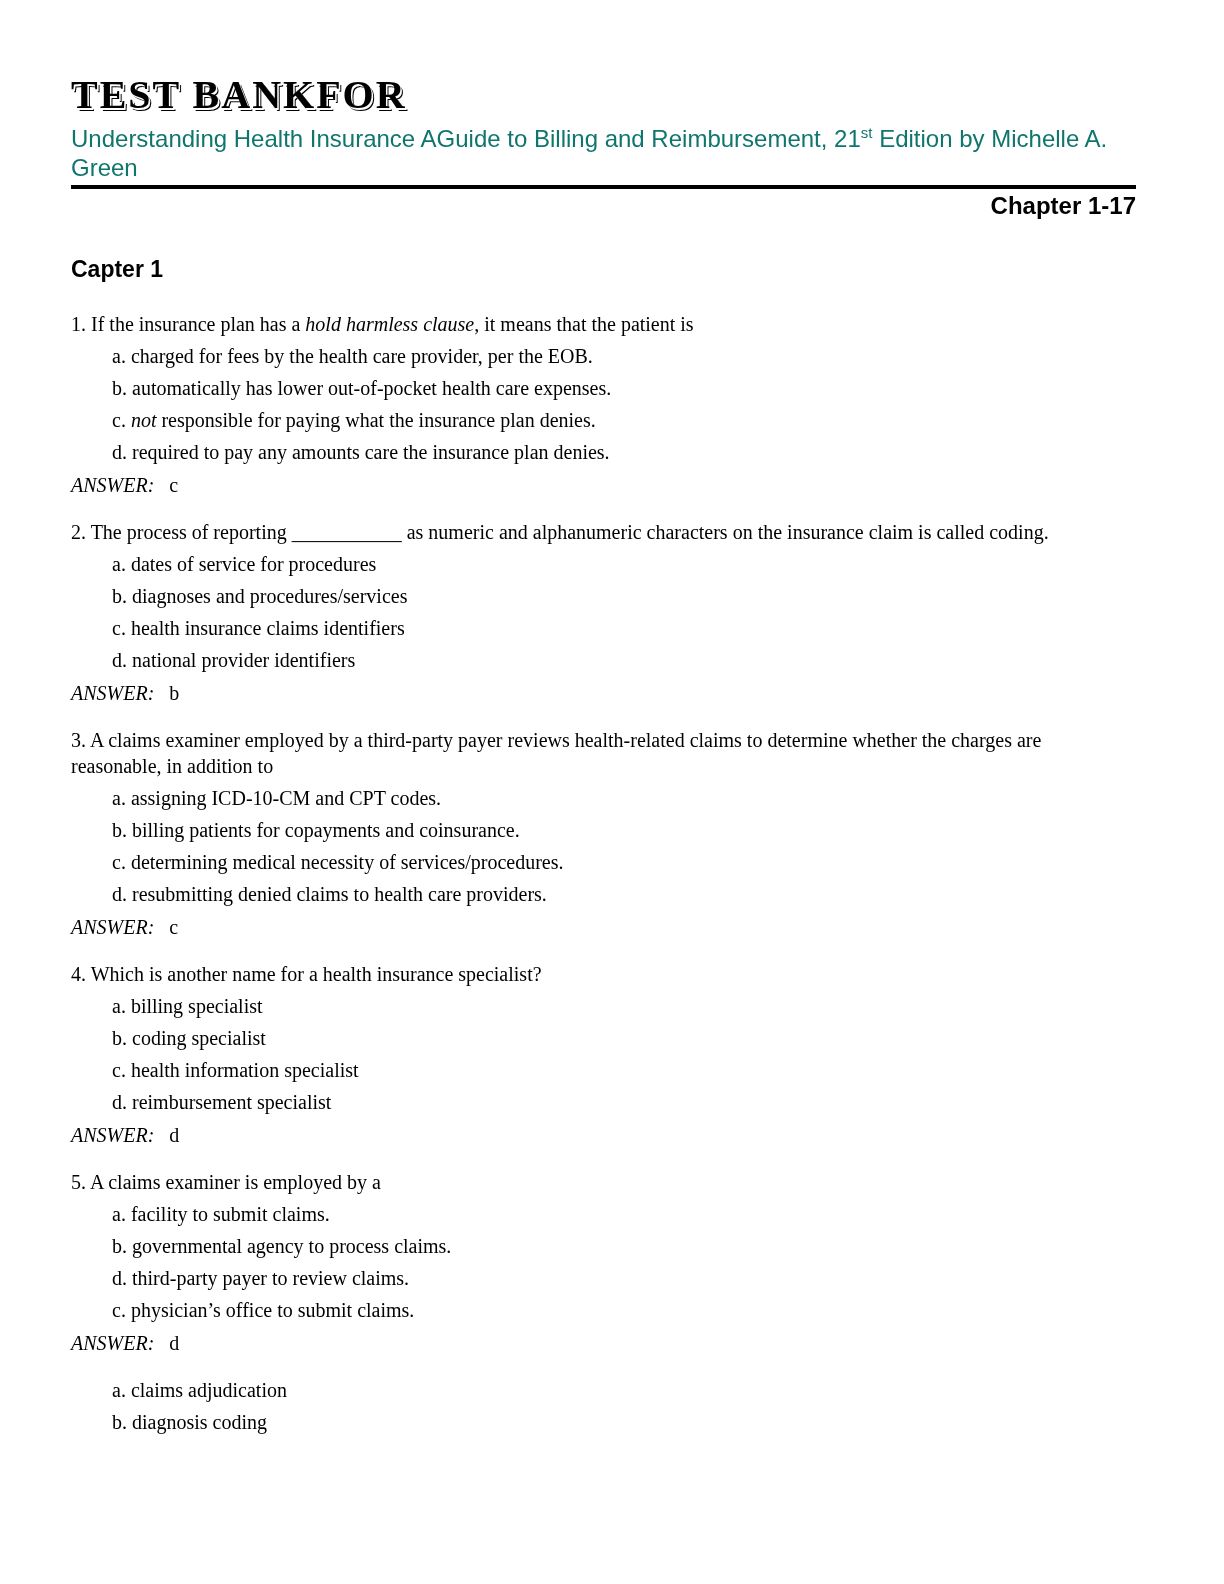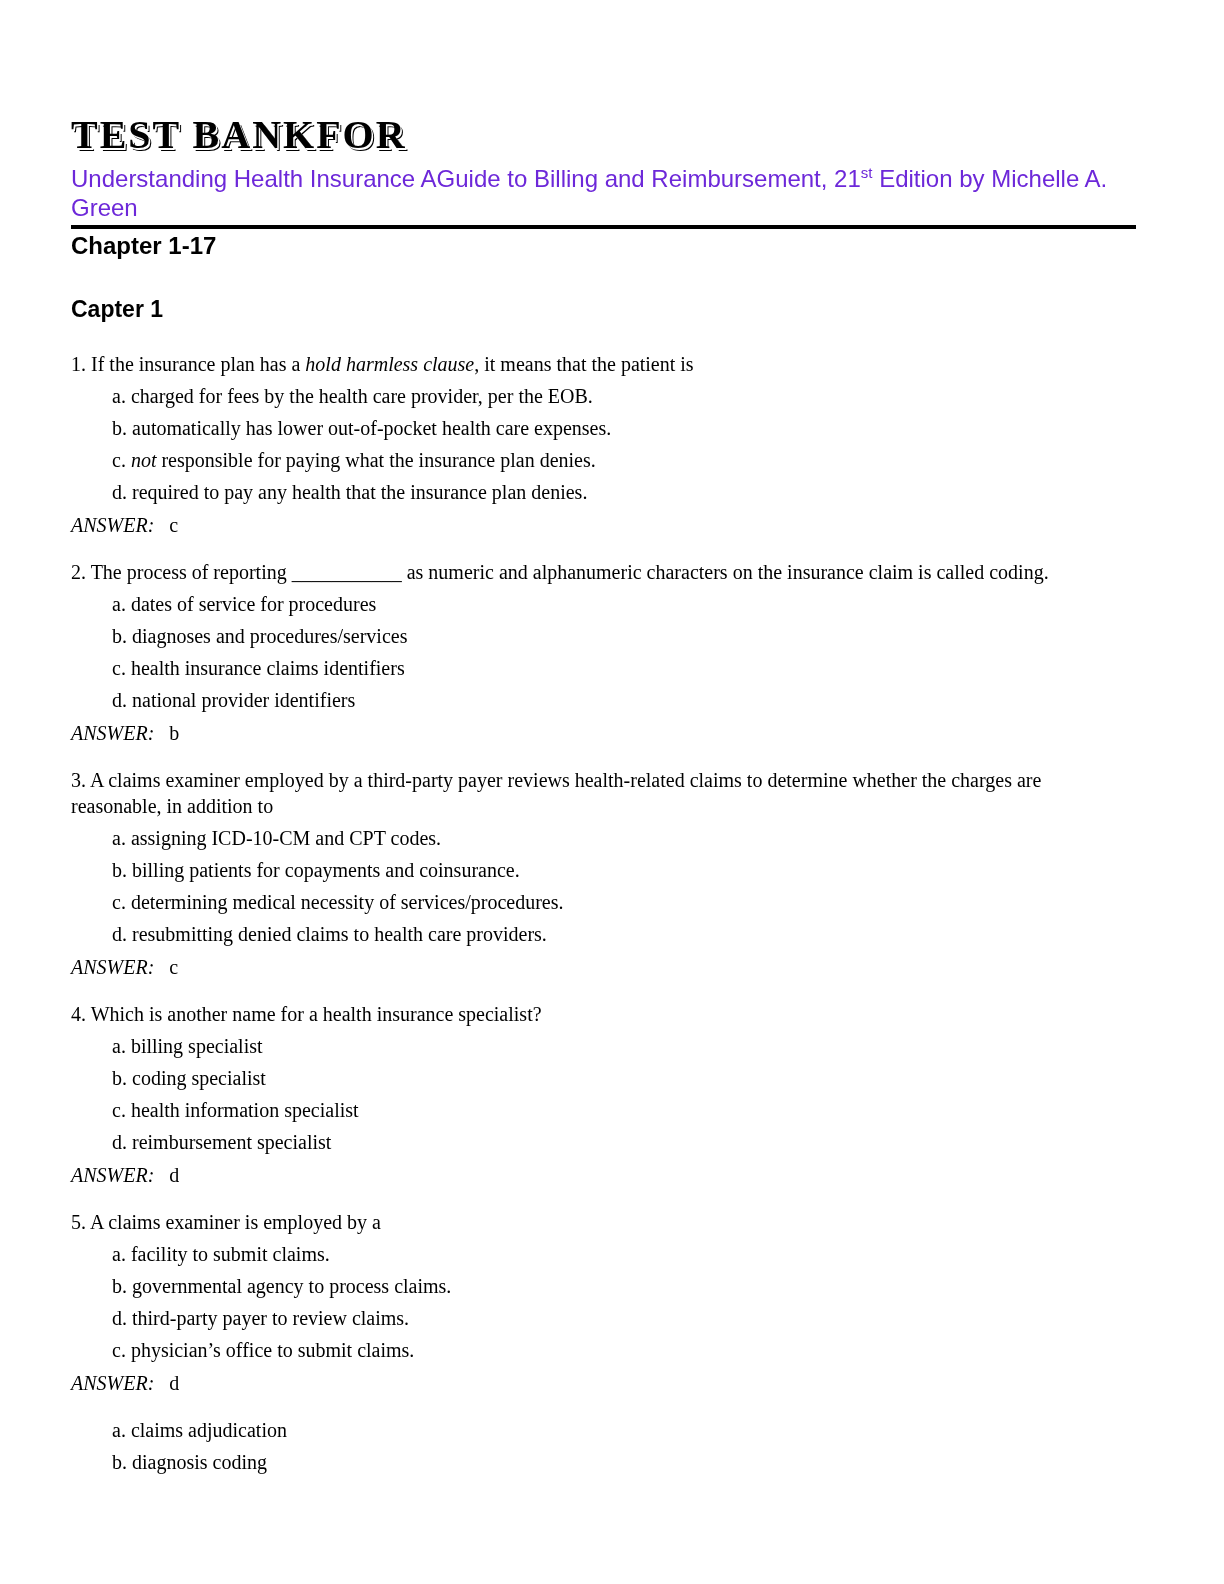--- a/index.html
+++ b/index.html
@@ -11,56 +11,57 @@
     width: 1224px;
     height: 1584px;
     overflow: hidden;
     color: #000000;
     font-family: "Liberation Serif", serif;
   }
   .page {
     box-sizing: border-box;
     width: 1224px;
     height: 1584px;
-    padding: 112px 88px 0 71px;
+    padding: 72px 88px 0 71px;
   }
 
   
   .title {
     margin: 0;
     font-family: "Liberation Serif", serif;
     font-weight: 700;
     font-size: 40px;
     line-height: 46px;
     letter-spacing: 2px;
     color: #000;
     text-shadow: 1.5px 1.5px 0 #ffffff, 2.5px 2.5px 0 #000000;
   }
   .subtitle {
     margin: 6px 0 0 0;
     font-family: "Liberation Sans", sans-serif;
     font-size: 24px;
     line-height: 29px;
-    color: #6d28d9;
+    color: #0f766e;
   }
   .subtitle sup {
     font-size: 15px;
     line-height: 0;
   }
   .divider {
     height: 0;
     border-top: 4px solid #000;
     margin-top: 3px;
   }
   .chapter-range {
     margin: 3px 0 0 0;
     font-family: "Liberation Sans", sans-serif;
     font-weight: 700;
     font-size: 24px;
     line-height: 28px;
+    text-align: right;
   }
 
   
   .section-title {
     margin: 36px 0 28px 0;
     font-family: "Liberation Sans", sans-serif;
     font-weight: 700;
     font-size: 23px;
     line-height: 27px;
   }
@@ -103,21 +104,21 @@
   <h3 class="section-title">Capter 1</h3>
 
   <main>
 
     <div class="question-block">
       <p class="question"><span>1. If the insurance plan has a </span><i>hold harmless clause</i><span>, it means that the patient is</span></p>
       <div class="options">
         <p class="option"><span>a. charged for fees by the health care provider, per the EOB.</span></p>
         <p class="option"><span>b. automatically has lower out-of-pocket health care expenses.</span></p>
         <p class="option"><span>c. </span><i>not</i><span> responsible for paying what the insurance plan denies.</span></p>
-        <p class="option"><span>d. required to pay any health that the insurance plan denies.</span></p>
+        <p class="option"><span>d. required to pay any amounts care the insurance plan denies.</span></p>
       </div>
       <p class="answer"><span class="answer-label">ANSWER:</span><span class="answer-letter">c</span></p>
     </div>
 
     <div class="question-block">
       <p class="question"><span>2. The process of reporting </span><span class="blank">___________</span><span> as numeric and alphanumeric characters on the insurance claim is called coding.</span></p>
       <div class="options">
         <p class="option"><span>a. dates of service for procedures</span></p>
         <p class="option"><span>b. diagnoses and procedures/services</span></p>
         <p class="option"><span>c. health insurance claims identifiers</span></p>

